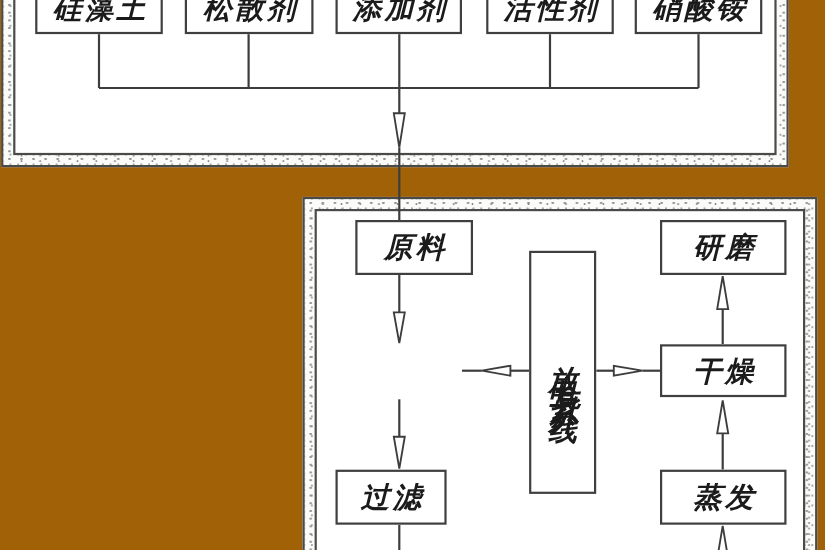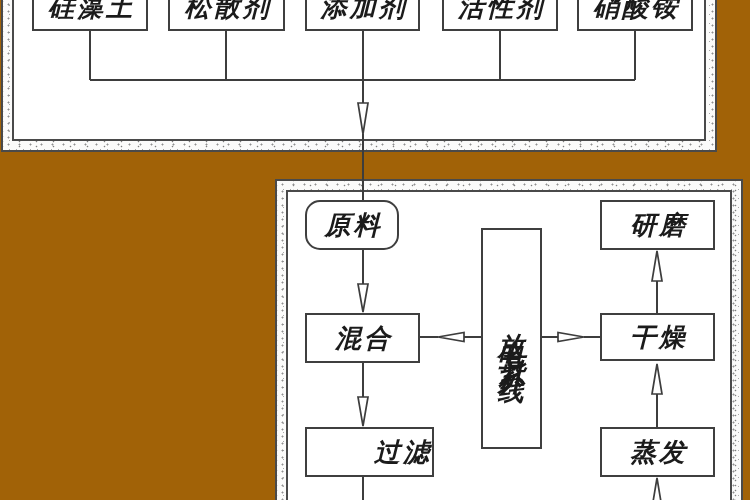--- a/index.html
+++ b/index.html
@@ -95,27 +95,24 @@
   <div class="node" style="left:305px;top:-17px;width:115px;height:48px;">
     <span>添加剂</span>
   </div>
   <div class="node" style="left:442px;top:-17px;width:116px;height:48px;">
     <span>活性剂</span>
   </div>
   <div class="node" style="left:577px;top:-17px;width:116px;height:48px;">
     <span>硝酸铵</span>
   </div>
 
-  <div class="node" style="left:305px;top:200px;width:94px;height:50px;border-radius:15px;">
+  <div class="node" style="left:323px;top:200px;width:107px;height:50px;">
     <span>原料</span>
   </div>
-  <div class="node" style="left:305px;top:313px;width:115px;height:50px;">
-    <span>混合</span>
-  </div>
-  <div class="node" style="left:305px;top:427px;width:129px;height:50px;justify-content:flex-end;">
+  <div class="node" style="left:305px;top:427px;width:101px;height:50px;">
     <span>过滤</span>
   </div>
 
   <div class="node" style="left:600px;top:200px;width:115px;height:50px;justify-content:center;">
     <span>研磨</span>
   </div>
   <div class="node" style="left:600px;top:313px;width:115px;height:48px;">
     <span>干燥</span>
   </div>
   <div class="node" style="left:600px;top:427px;width:115px;height:50px;">

